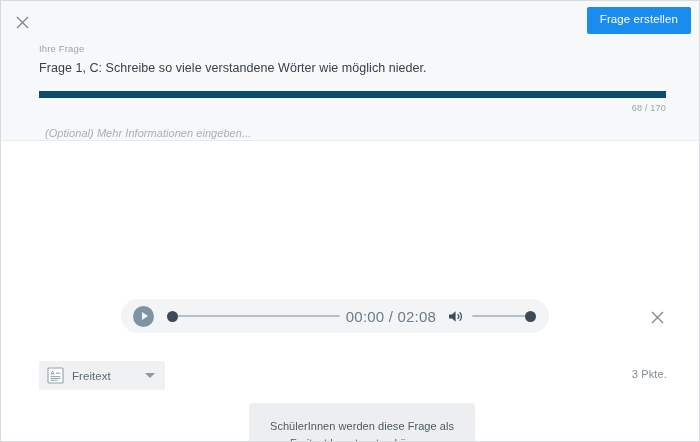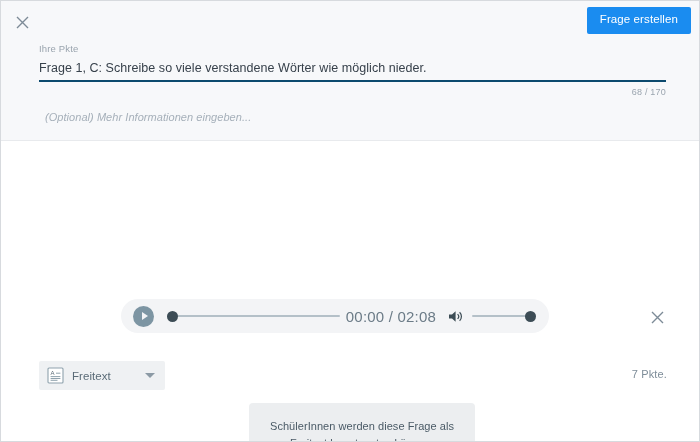--- a/index.html
+++ b/index.html
@@ -55,22 +55,22 @@
   .q-wrap { padding: 0 33px 0 38px; }
   .q-label {
     font-size: 9.5px;
     color: #9aa4ae;
     letter-spacing: .15px;
     margin-top: 2px;
   }
   .q-input {
     font-size: 12.5px;
     color: #37414b;
-    padding: 7px 0 5px 0;
-    border-bottom: 2px solid #0c4a6e;
+    padding: 7px 0 16px 0;
+    border-bottom: 7px solid #0c4a6e;
     letter-spacing: .05px;
     cursor: text;
   }
   .q-count {
     text-align: right;
     font-size: 9px;
     color: #9aa4ae;
     padding-top: 5px;
     letter-spacing: .2px;
   }
@@ -237,21 +237,21 @@
     <div class="header-bar">
       <div class="close-top">
         <svg width="13" height="13" viewBox="0 0 13 13">
           <path d="M1 1 L12 12 M12 1 L1 12" stroke="#7d8b97" stroke-width="1.4" fill="none"></path>
         </svg>
       </div>
       <button class="create-btn">Frage erstellen</button>
     </div>
 
     <div class="q-wrap">
-      <div class="q-label">Ihre Pkte</div>
+      <div class="q-label">Ihre Frage</div>
       <div class="q-input">Frage 1, C: Schreibe so viele verstandene Wörter wie möglich nieder.</div>
       <div class="q-count">68 / 170</div>
       <div class="q-more">(Optional) Mehr Informationen eingeben...</div>
     </div>
   </div>
 
   <div class="body">
 
     <div class="player">
       <div class="play-btn">
@@ -287,21 +287,21 @@
           <svg width="17" height="17" viewBox="0 0 17 17">
             <rect x="1" y="1" width="15" height="15" rx="1" fill="#ffffff" stroke="#8fa2ad" stroke-width="1.1"></rect>
             <text x="3.4" y="7.6" font-family="Liberation Sans, sans-serif" font-size="6" fill="#5a6b77">A</text>
             <path d="M9 6.2 L13.4 6.2" stroke="#8fa2ad" stroke-width="1"></path>
             <path d="M3.6 9.6 L13.4 9.6 M3.6 11.5 L13.4 11.5 M3.6 13.3 L10.5 13.3" stroke="#8fa2ad" stroke-width="1"></path>
           </svg>
         </span>
         <span class="type-label">Freitext</span>
         <span class="caret"></span>
       </div>
-      <div class="points">7 Pkte.</div>
+      <div class="points">3 Pkte.</div>
     </div>
 
     <div class="bubble">
       <div class="bubble-text">SchülerInnen werden diese Frage als Freitext beantworten können.</div>
     </div>
 
   </div>
 </div>
 
 </body></html>

